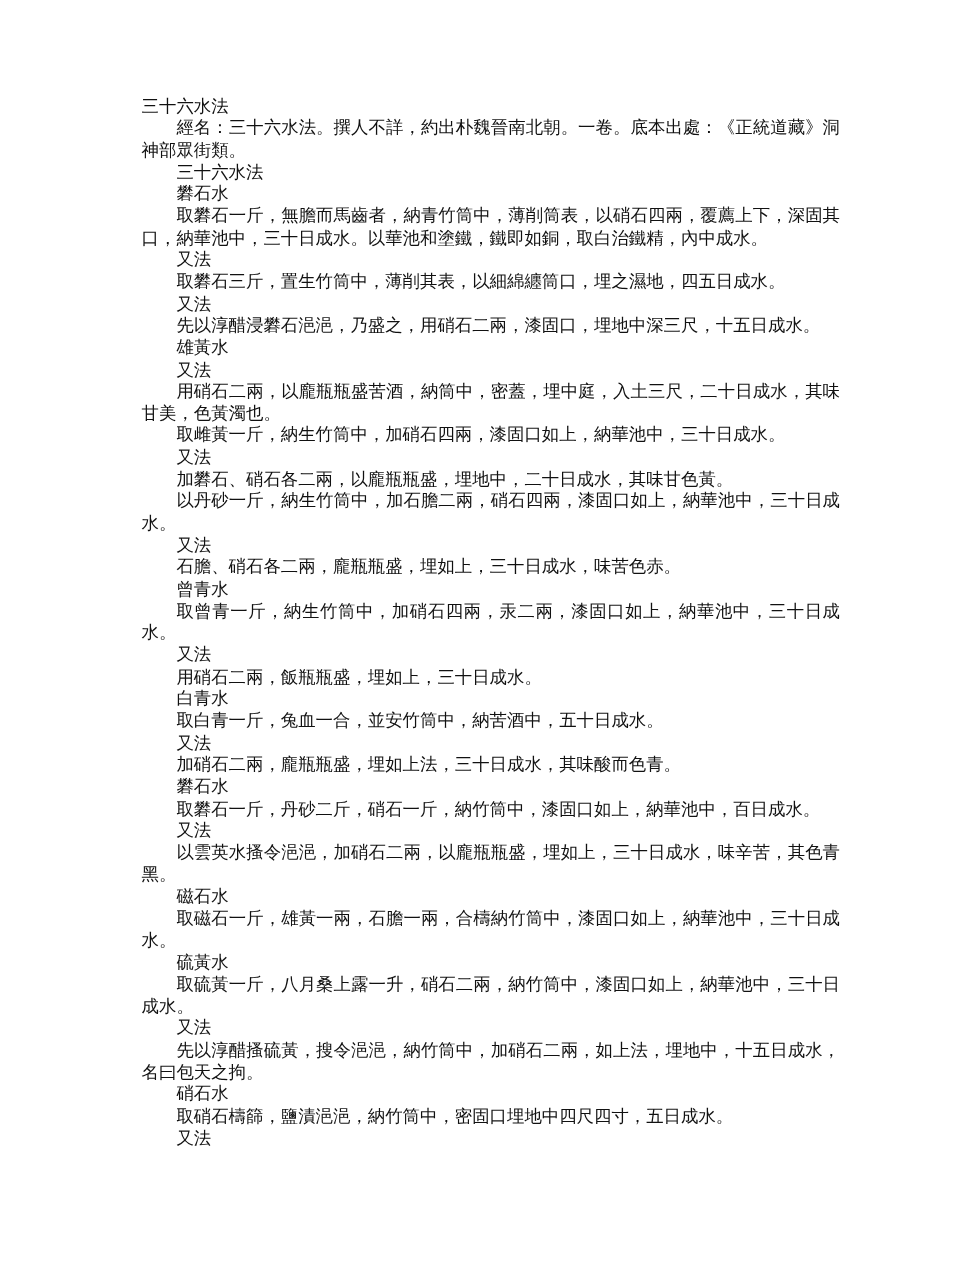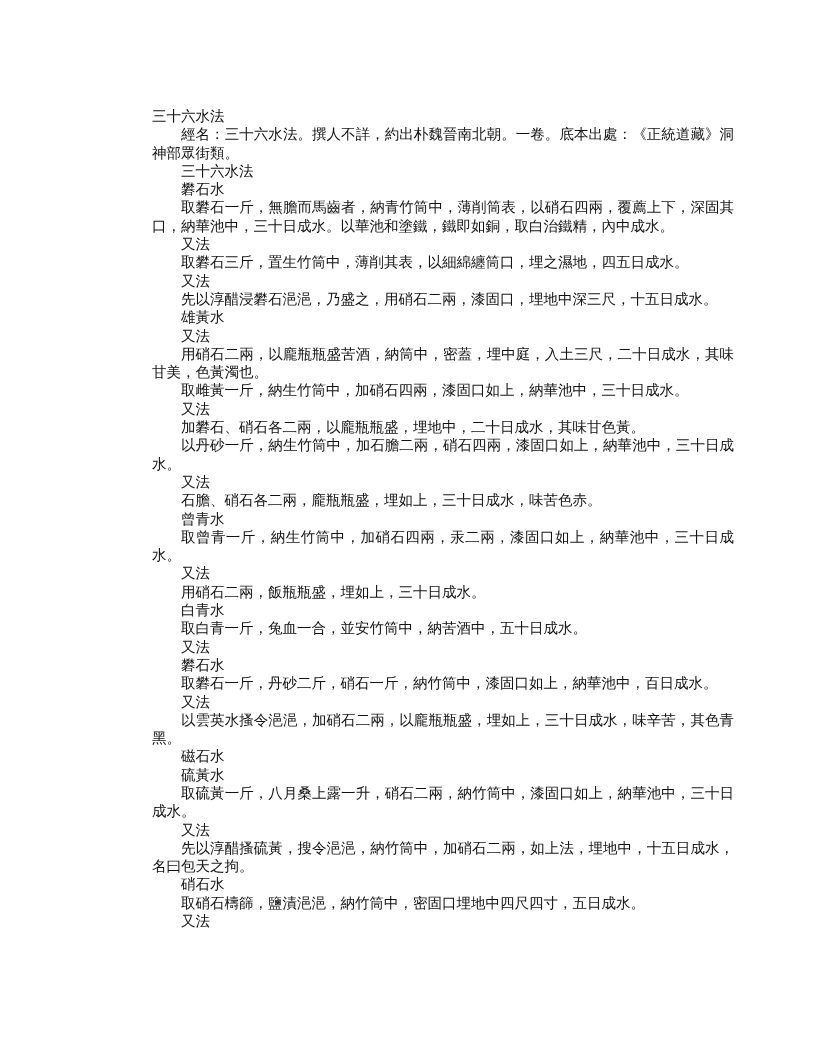--- a/index.html
+++ b/index.html
@@ -11,23 +11,22 @@
       width: 816px;
       height: 1056px;
       position: relative;
       overflow: hidden;
       font-family: "DejaVu Serif", "Liberation Serif", serif;
       color: #111111;
     }
     .page {
       position: absolute;
       left: 118px;
-      top: 107px;
+      top: 80px;
       width: 582px;
-      margin-left: 34px;
     }
     .para {
       font-size: 14.5px;
       line-height: 18.3px;
       text-indent: 2em;
       margin: 0;
       text-align: justify;
       text-align-last: left;
     }
     .flush {
@@ -56,25 +55,27 @@
   <p class="para">以丹砂一斤，納生竹筒中，加石膽二兩，硝石四兩，漆固口如上，納華池中，三十日成水。</p>
   <p class="para">又法</p>
   <p class="para">石膽、硝石各二兩，龐瓶瓶盛，埋如上，三十日成水，味苦色赤。</p>
   <p class="para">曾青水</p>
   <p class="para">取曾青一斤，納生竹筒中，加硝石四兩，汞二兩，漆固口如上，納華池中，三十日成水。</p>
   <p class="para">又法</p>
   <p class="para">用硝石二兩，飯瓶瓶盛，埋如上，三十日成水。</p>
   <p class="para">白青水</p>
   <p class="para">取白青一斤，兔血一合，並安竹筒中，納苦酒中，五十日成水。</p>
   <p class="para">又法</p>
+  <p class="para">加硝石二兩，龐瓶瓶盛，埋如上法，三十日成水，其味酸而色青。</p>
   <p class="para">礬石水</p>
   <p class="para">取礬石一斤，丹砂二斤，硝石一斤，納竹筒中，漆固口如上，納華池中，百日成水。</p>
   <p class="para">又法</p>
   <p class="para">以雲英水搔令浥浥，加硝石二兩，以龐瓶瓶盛，埋如上，三十日成水，味辛苦，其色青黑。</p>
   <p class="para">磁石水</p>
+  <p class="para">取磁石一斤，雄黃一兩，石膽一兩，合檮納竹筒中，漆固口如上，納華池中，三十日成水。</p>
   <p class="para">硫黃水</p>
   <p class="para">取硫黃一斤，八月桑上露一升，硝石二兩，納竹筒中，漆固口如上，納華池中，三十日成水。</p>
   <p class="para">又法</p>
   <p class="para">先以淳醋搔硫黃，搜令浥浥，納竹筒中，加硝石二兩，如上法，埋地中，十五日成水，名曰包天之拘。</p>
   <p class="para">硝石水</p>
   <p class="para">取硝石檮篩，鹽漬浥浥，納竹筒中，密固口埋地中四尺四寸，五日成水。</p>
   <p class="para">又法</p>
 </div>
 
 </body></html>

